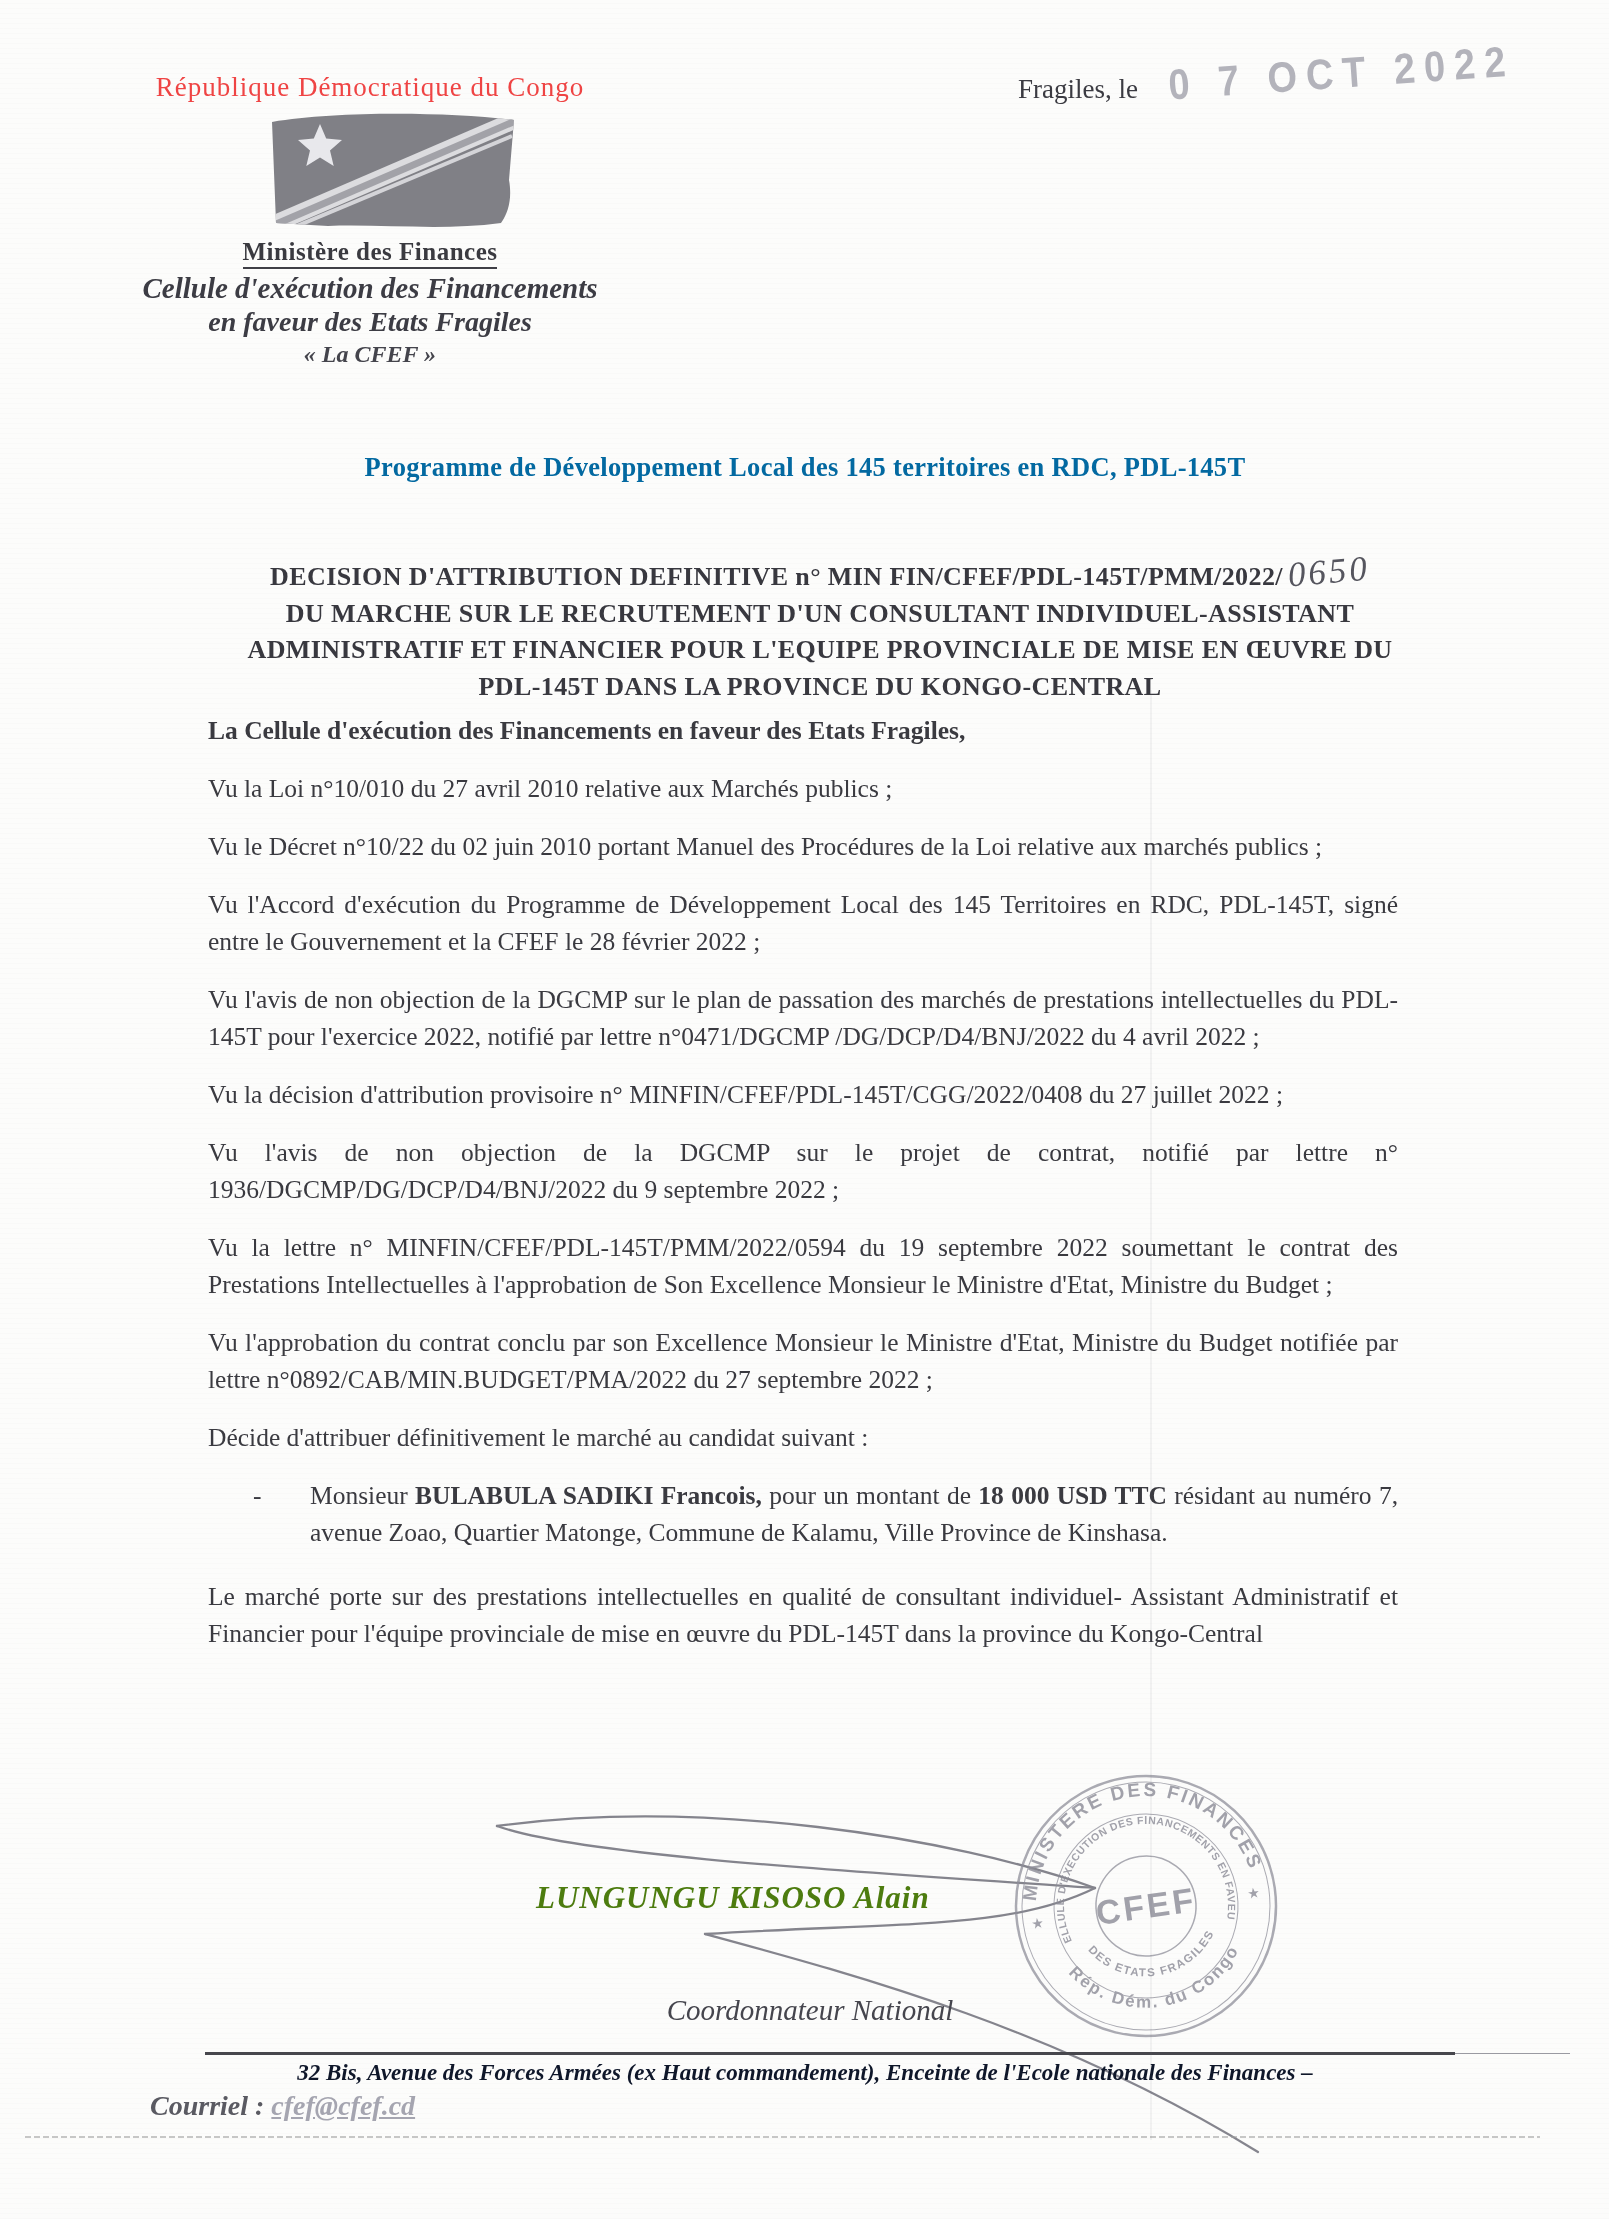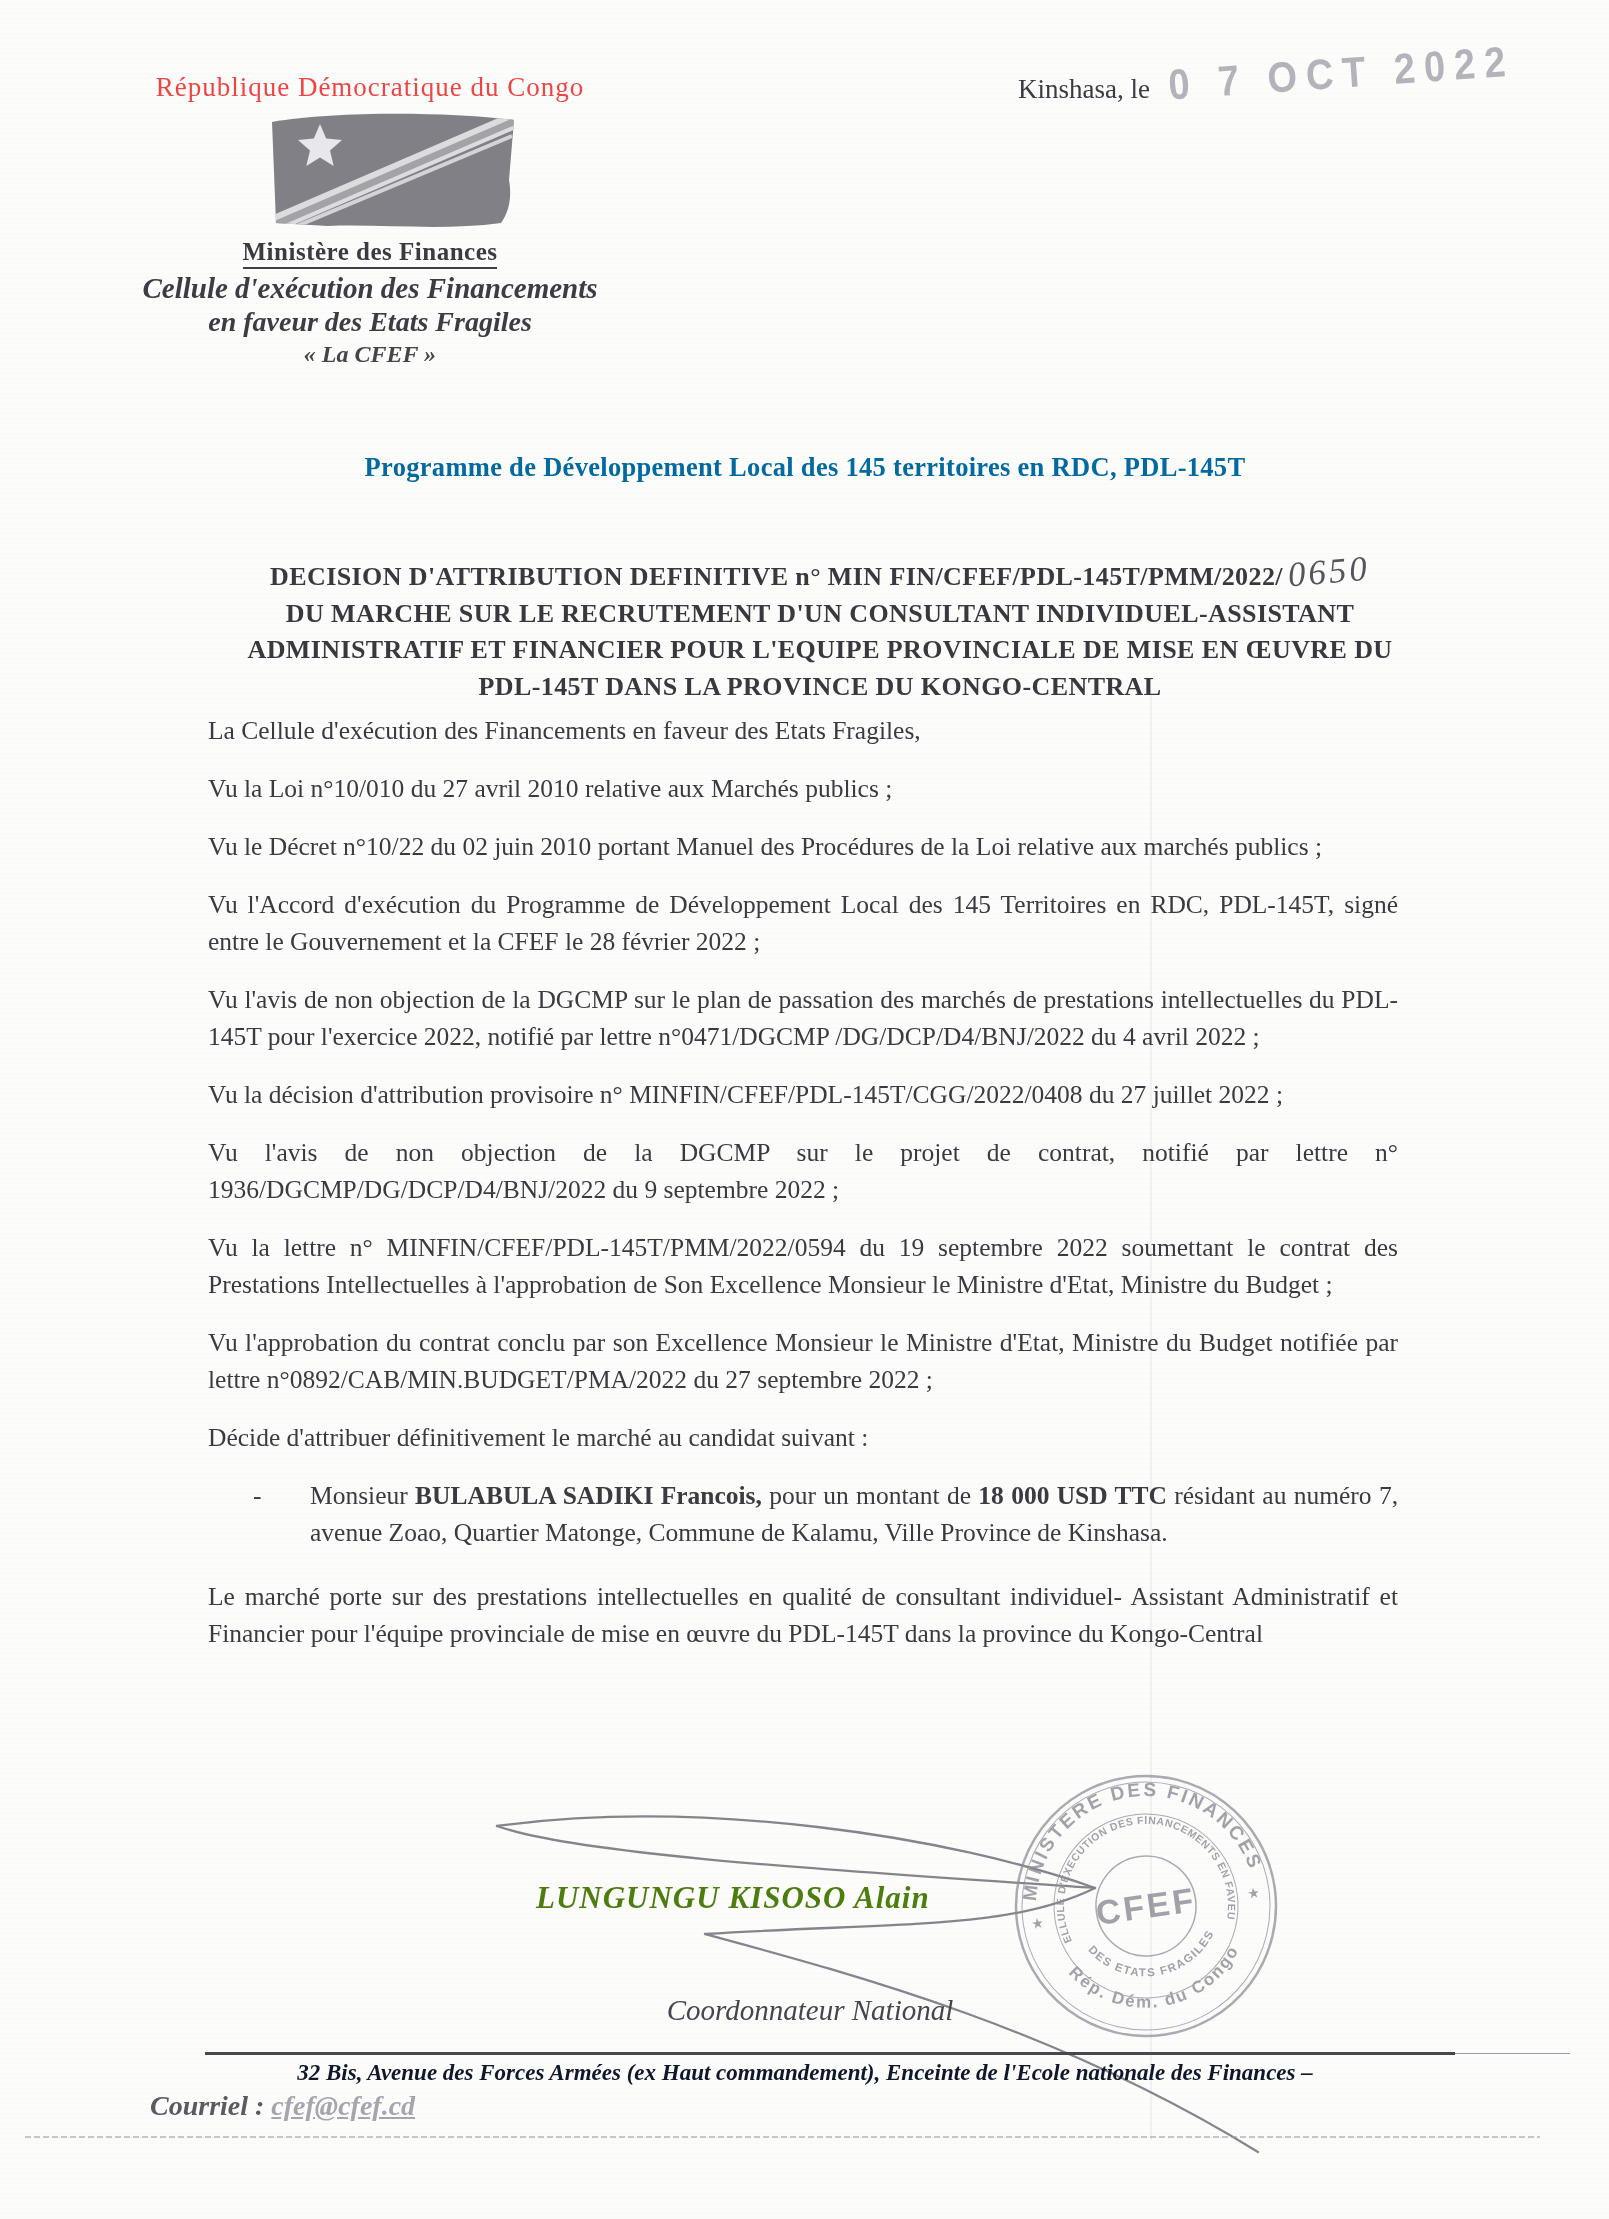--- a/index.html
+++ b/index.html
@@ -38,21 +38,21 @@
   .decision-title { left:185px; top:556px; width:1270px; text-align:center;
     font-weight:bold; font-size:26px; line-height:36.5px; letter-spacing:0.4px; color:#38383f; }
   .hand-number { display:inline-block; font-style:italic; font-weight:500;
     font-size:35px; letter-spacing:3px; color:#55555e;
     transform:rotate(-5deg) translateY(-2px); margin-left:5px; }
 
   
   .body-text { left:208px; top:712px; width:1190px;
     font-size:25.5px; line-height:37px; text-align:justify; color:#3a3a40; }
   .body-text p { margin:0 0 21px 0; }
-  .intro { font-weight:normal; }
+  .intro { font-weight:bold; }
   .bullet { display:flex; margin:0 0 27px 45px; }
   .bullet .dash { width:57px; flex:none; }
   .bullet .bullet-text { flex:1; text-align:justify; }
   .b { font-weight:bold; }
 
   
   .sig-name { left:536px; top:1880px; width:560px; 
     font-weight:bold; font-style:italic; font-size:31px; letter-spacing:1px; color:#4d7c0f; }
   .sig-title { left:530px; top:1994px; width:560px; text-align:center;
     font-style:italic; font-size:29px; color:#45454d; }
@@ -96,21 +96,21 @@
     <polygon points="52,14 58.2,28.6 74,30 62,40.5 65.7,56 52,47.6 38.3,56 42,40.5 30,30 45.8,28.6" fill="#e8e8ec"></polygon>
   </svg>
 
   <div class="abs ministry-wrap">
     <span class="ministry">Ministère des Finances</span>
   </div>
   <div class="abs cellule2">en faveur des Etats Fragiles</div>
   <div class="abs cellule1">Cellule d'exécution des Financements</div>
   <div class="abs cfef-abbr">« La CFEF »</div>
 
-  <div class="abs kinshasa">Kinshasa, le</div>
+  <div class="abs kinshasa">Fragiles, le</div>
   <div class="abs date-stamp">0 7 OCT 2022</div>
 
   <div class="abs program-title">Programme de Développement Local des 145 territoires en RDC, PDL-145T</div>
 
   <div class="abs decision-title">
     <span>DECISION D'ATTRIBUTION DEFINITIVE n° MIN FIN/CFEF/PDL-145T/PMM/2022/</span><span class="hand-number">0650</span><br>
     <span>DU MARCHE SUR LE RECRUTEMENT D'UN CONSULTANT INDIVIDUEL-ASSISTANT</span><br>
     <span>ADMINISTRATIF ET FINANCIER POUR L'EQUIPE PROVINCIALE DE MISE EN ŒUVRE DU</span><br>
     <span>PDL-145T DANS LA PROVINCE DU KONGO-CENTRAL</span>
   </div>

